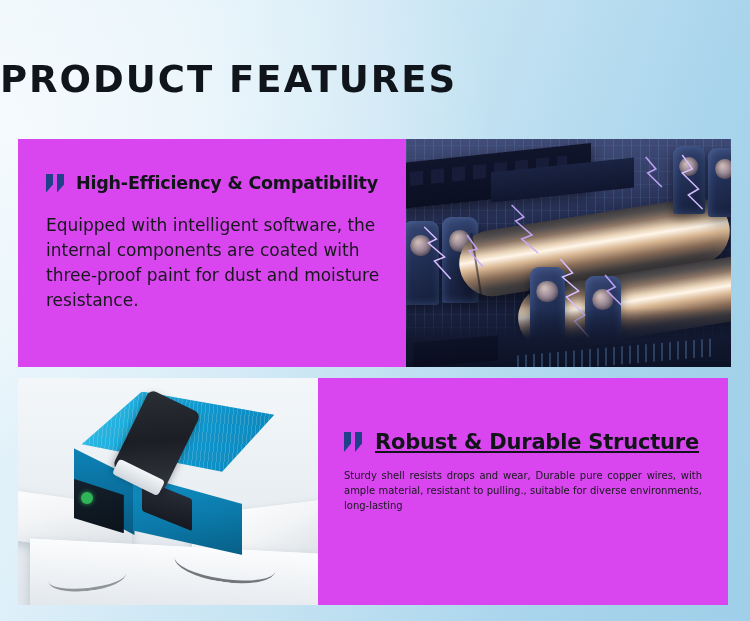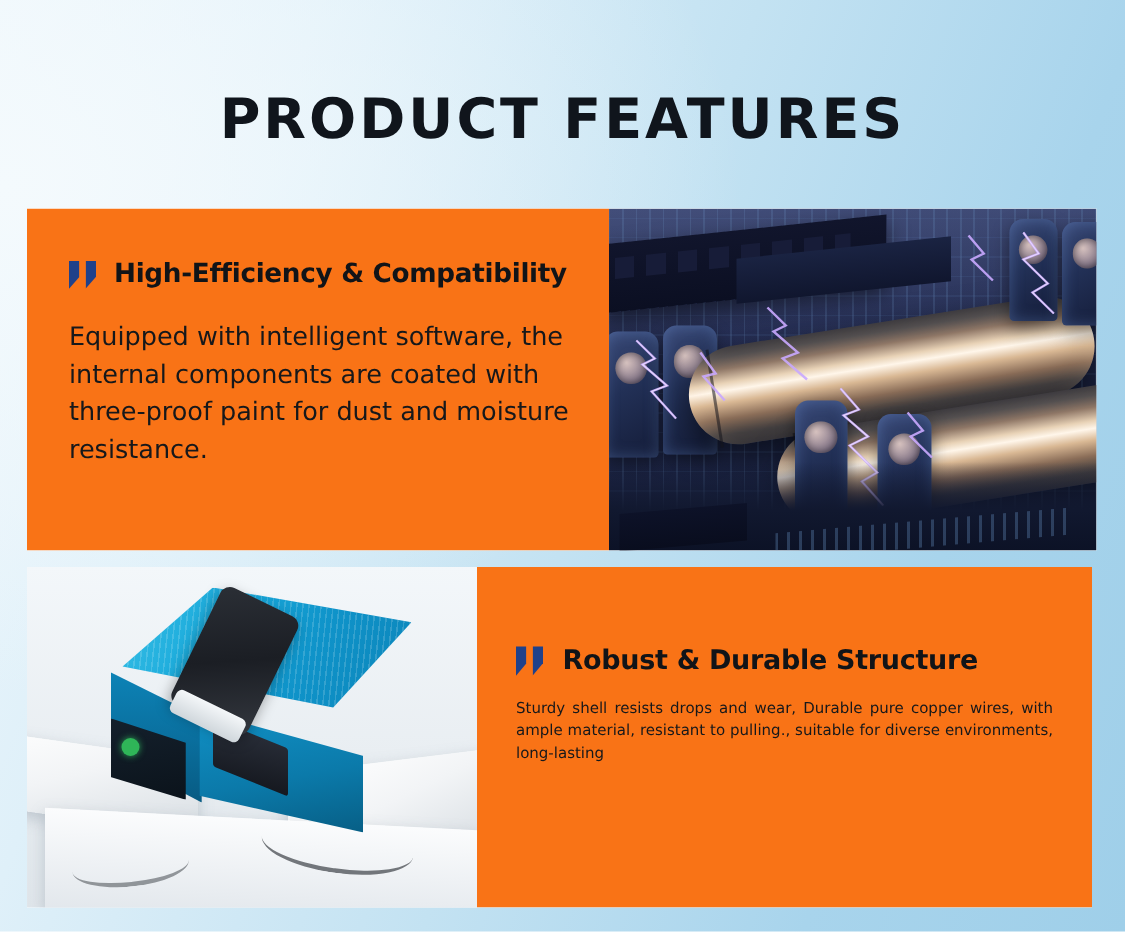--- a/index.html
+++ b/index.html
@@ -6,40 +6,40 @@
   html, body { width:750px; height:621px; overflow:hidden; }
   body {
     font-family:"DejaVu Sans", sans-serif;
     background:
       radial-gradient(ellipse 120% 100% at 0% 20%, #f4fafd 0%, rgba(244,250,253,0) 55%),
       linear-gradient(110deg, #eef7fc 0%, #dff0f9 22%, #c3e2f2 52%, #a8d4ec 78%, #9fcfe9 100%);
   }
 
   
   .page-title {
-    text-align:center;
+    text-align:left;
     font-size:37px;
     font-weight:700;
     letter-spacing:2.0px;
     color:#10151c;
     padding-top:58px;
     font-family:"DejaVu Sans", sans-serif;
   }
 
   
   .card {
     position:absolute;
     display:flex;
     overflow:hidden;
     background:#ffffff;
   }
   #card-1 { left:18px; top:139px; width:713px; height:228px; }
   #card-2 { left:18px; top:378px; width:710px; height:227px; }
 
-  .panel-text { background:#f97316; position:relative; }
+  .panel-text { background:#d946ef; position:relative; }
   #card-1 .panel-text { width:388px; padding:34px 26px 0 28px; }
   #card-2 .panel-text { width:410px; padding:52px 22px 0 26px; }
 
   .panel-media { position:relative; overflow:hidden; flex:1; }
 
   
   .head-row { display:flex; align-items:center; gap:12px; }
   #card-2 .head-row { gap:13px; }
 
   .quote-icon { display:flex; gap:4px; flex-shrink:0; }
@@ -50,21 +50,21 @@
   }
   #card-2 .quote-icon i { height:20px; }
 
   .head-title {
     font-size:17.5px;
     font-weight:700;
     color:#111418;
     letter-spacing:-0.2px;
     white-space:nowrap;
   }
-  #card-2 .head-title { font-size:18px; }
+  #card-2 .head-title { font-size:21px;text-decoration:underline; }
 
   .body-text {
     margin-top:20px;
     font-size:17px;
     line-height:1.48;
     color:#16181b;
     font-family:"DejaVu Sans", sans-serif;
   }
   #card-2 .body-text {
     margin-top:14px;

